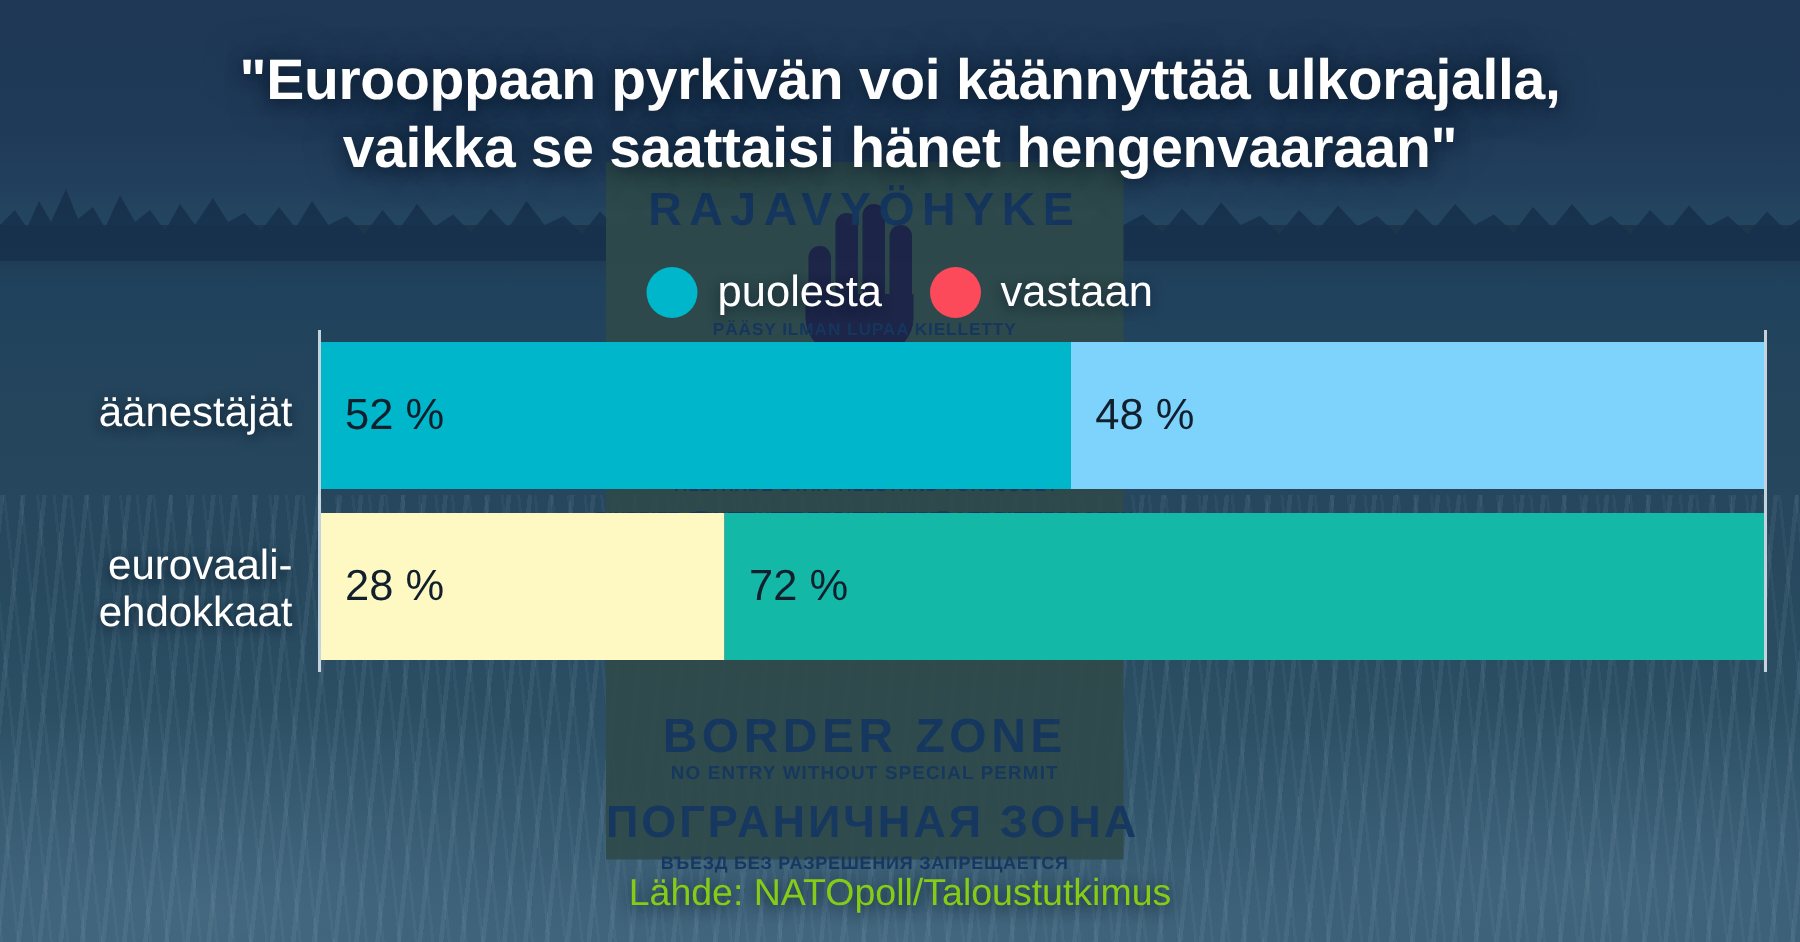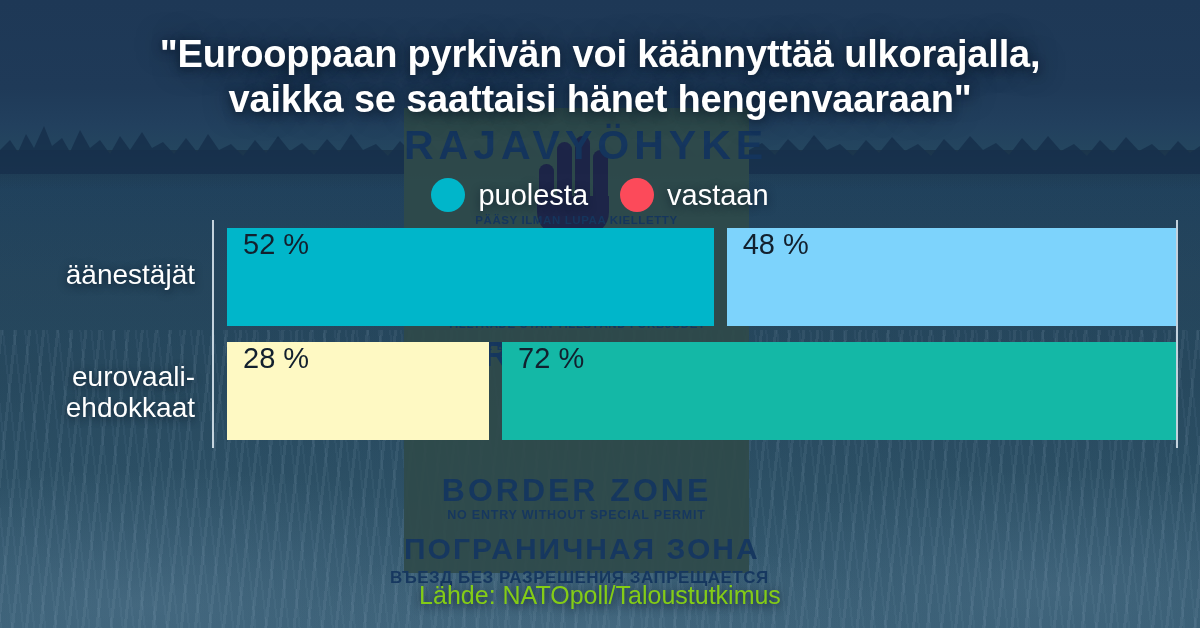--- a/index.html
+++ b/index.html
@@ -85,30 +85,30 @@
   }
   .sign-inner {
     position:absolute;
     inset:0;
     color:#14355e;
     text-align:center;
     font-family:"Liberation Sans", sans-serif;
     font-weight:bold;
   }
   .sign-line { letter-spacing:1px; white-space:nowrap; }
-  .sign-fi-big  { position:absolute; top:14px;  left:0; right:0; font-size:41px; letter-spacing:5px; }
+  .sign-fi-big  { position:absolute; top:14px;  left:0; right:0; font-size:31px; letter-spacing:5px; }
   .sign-fi-small{ position:absolute; top:106px; left:0; right:0; font-size:11.5px; letter-spacing:.6px; }
   .sign-sv-big  { position:absolute; top:128px; left:0; right:0; font-size:37px; letter-spacing:4px; }
   .sign-sv-small{ position:absolute; top:210px; left:0; right:0; font-size:11.5px; letter-spacing:.6px; }
   .sign-de-big  { position:absolute; top:226px; left:0; right:0; font-size:35px; letter-spacing:3px; }
   .sign-de-small{ position:absolute; top:232px; left:-30px; right:-30px; font-size:11.5px; letter-spacing:.6px; }
   .sign-en-big  { position:absolute; top:364px; left:0; right:0; font-size:32px; letter-spacing:3px; }
   .sign-en-small{ position:absolute; top:400px; left:0; right:0; font-size:12.5px; letter-spacing:.8px; }
   .sign-ru-big  { position:absolute; top:424px; left:0; right:0; font-size:30px; letter-spacing:2px; }
-  .sign-ru-small{ position:absolute; top:460px; left:-14px; right:-14px; font-size:17px; letter-spacing:.5px; }
+  .sign-ru-small{ position:absolute; top:460px; left:-14px; right:-14px; font-size:12px; letter-spacing:.5px; }
   .sign-hand {
     position:absolute;
     left:50%; top:22px;
     transform:translateX(-50%);
     width:96px; height:112px;
   }
   .sign-hand svg { width:100%; height:100%; display:block; }
 
   
   .headline {
@@ -170,23 +170,22 @@
     left:0;
     width:962px;
     display:flex;
   }
   .bar-row.row-0 { top:0px;   height:98px; }
   .bar-row.row-1 { top:114px; height:98px; }
 
   .seg {
     height:100%;
     display:flex;
-    align-items:flex-start;
+    align-items:center;
     overflow:hidden;
-    margin-left:13px;
   }
   .seg-value {
     color:#12202e;
     font-size:29px;
     font-weight:normal;
     padding-left:16px;
     white-space:nowrap;
   }
 
   

